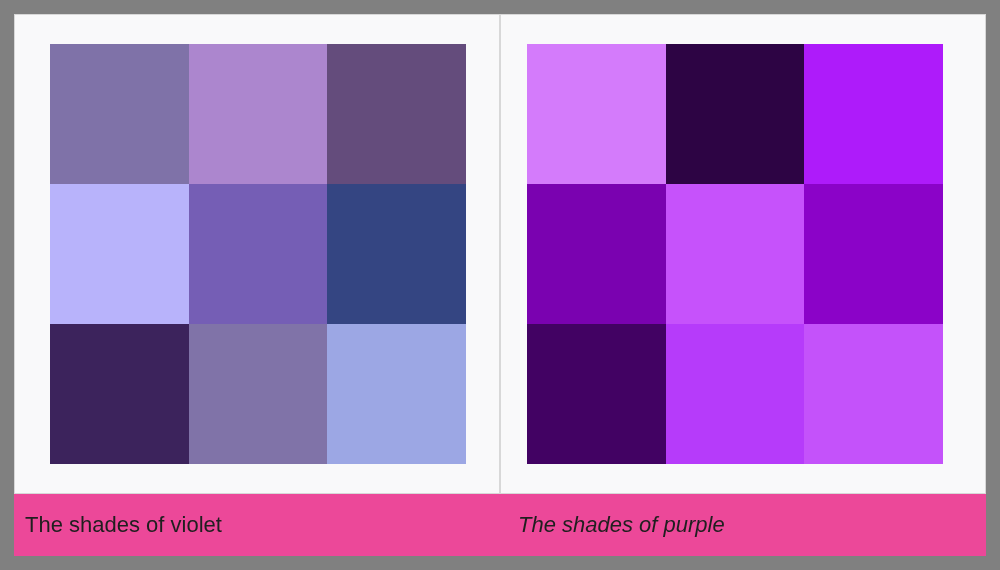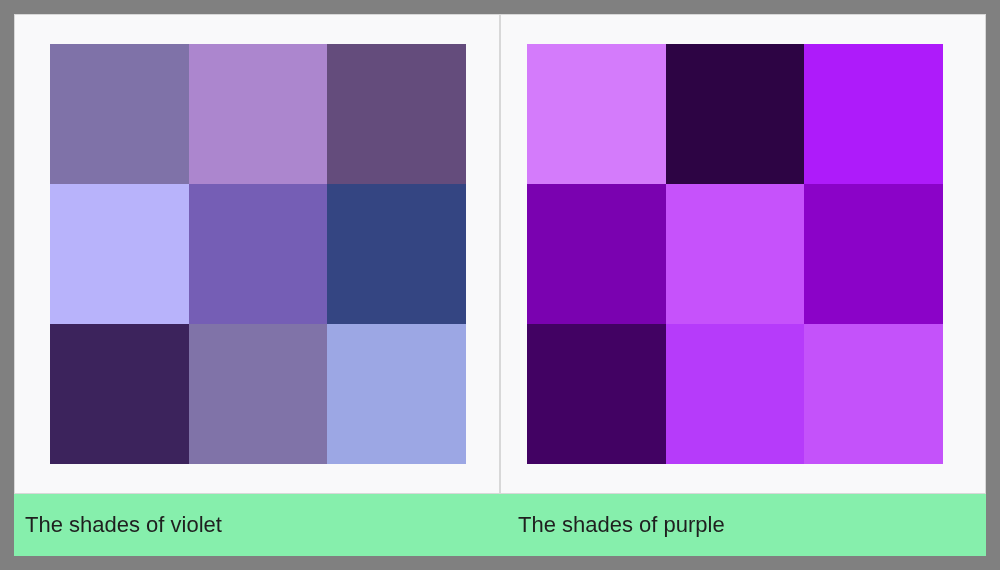--- a/index.html
+++ b/index.html
@@ -61,32 +61,33 @@
     height: 100%;
   }
   .captions-row {
     position: absolute;
     left: 0;
     top: 480px;
     width: 972px;
     height: 62px;
     display: flex;
     flex-direction: row;
-    background: #86efac;
+    background: #ec4899;
   }
   .caption-cell {
     width: 486px;
     height: 62px;
     box-sizing: border-box;
     display: flex;
     align-items: center;
     padding-left: 11px;
   }
   .caption-cell.right {
     padding-left: 18px;
+    font-style: italic;
   }
   .caption-text {
     font-size: 22px;
     line-height: 26px;
     color: #1f1f1f;
     font-family: "Liberation Sans", sans-serif;
     white-space: nowrap;
   }
 </style>
 </head>

